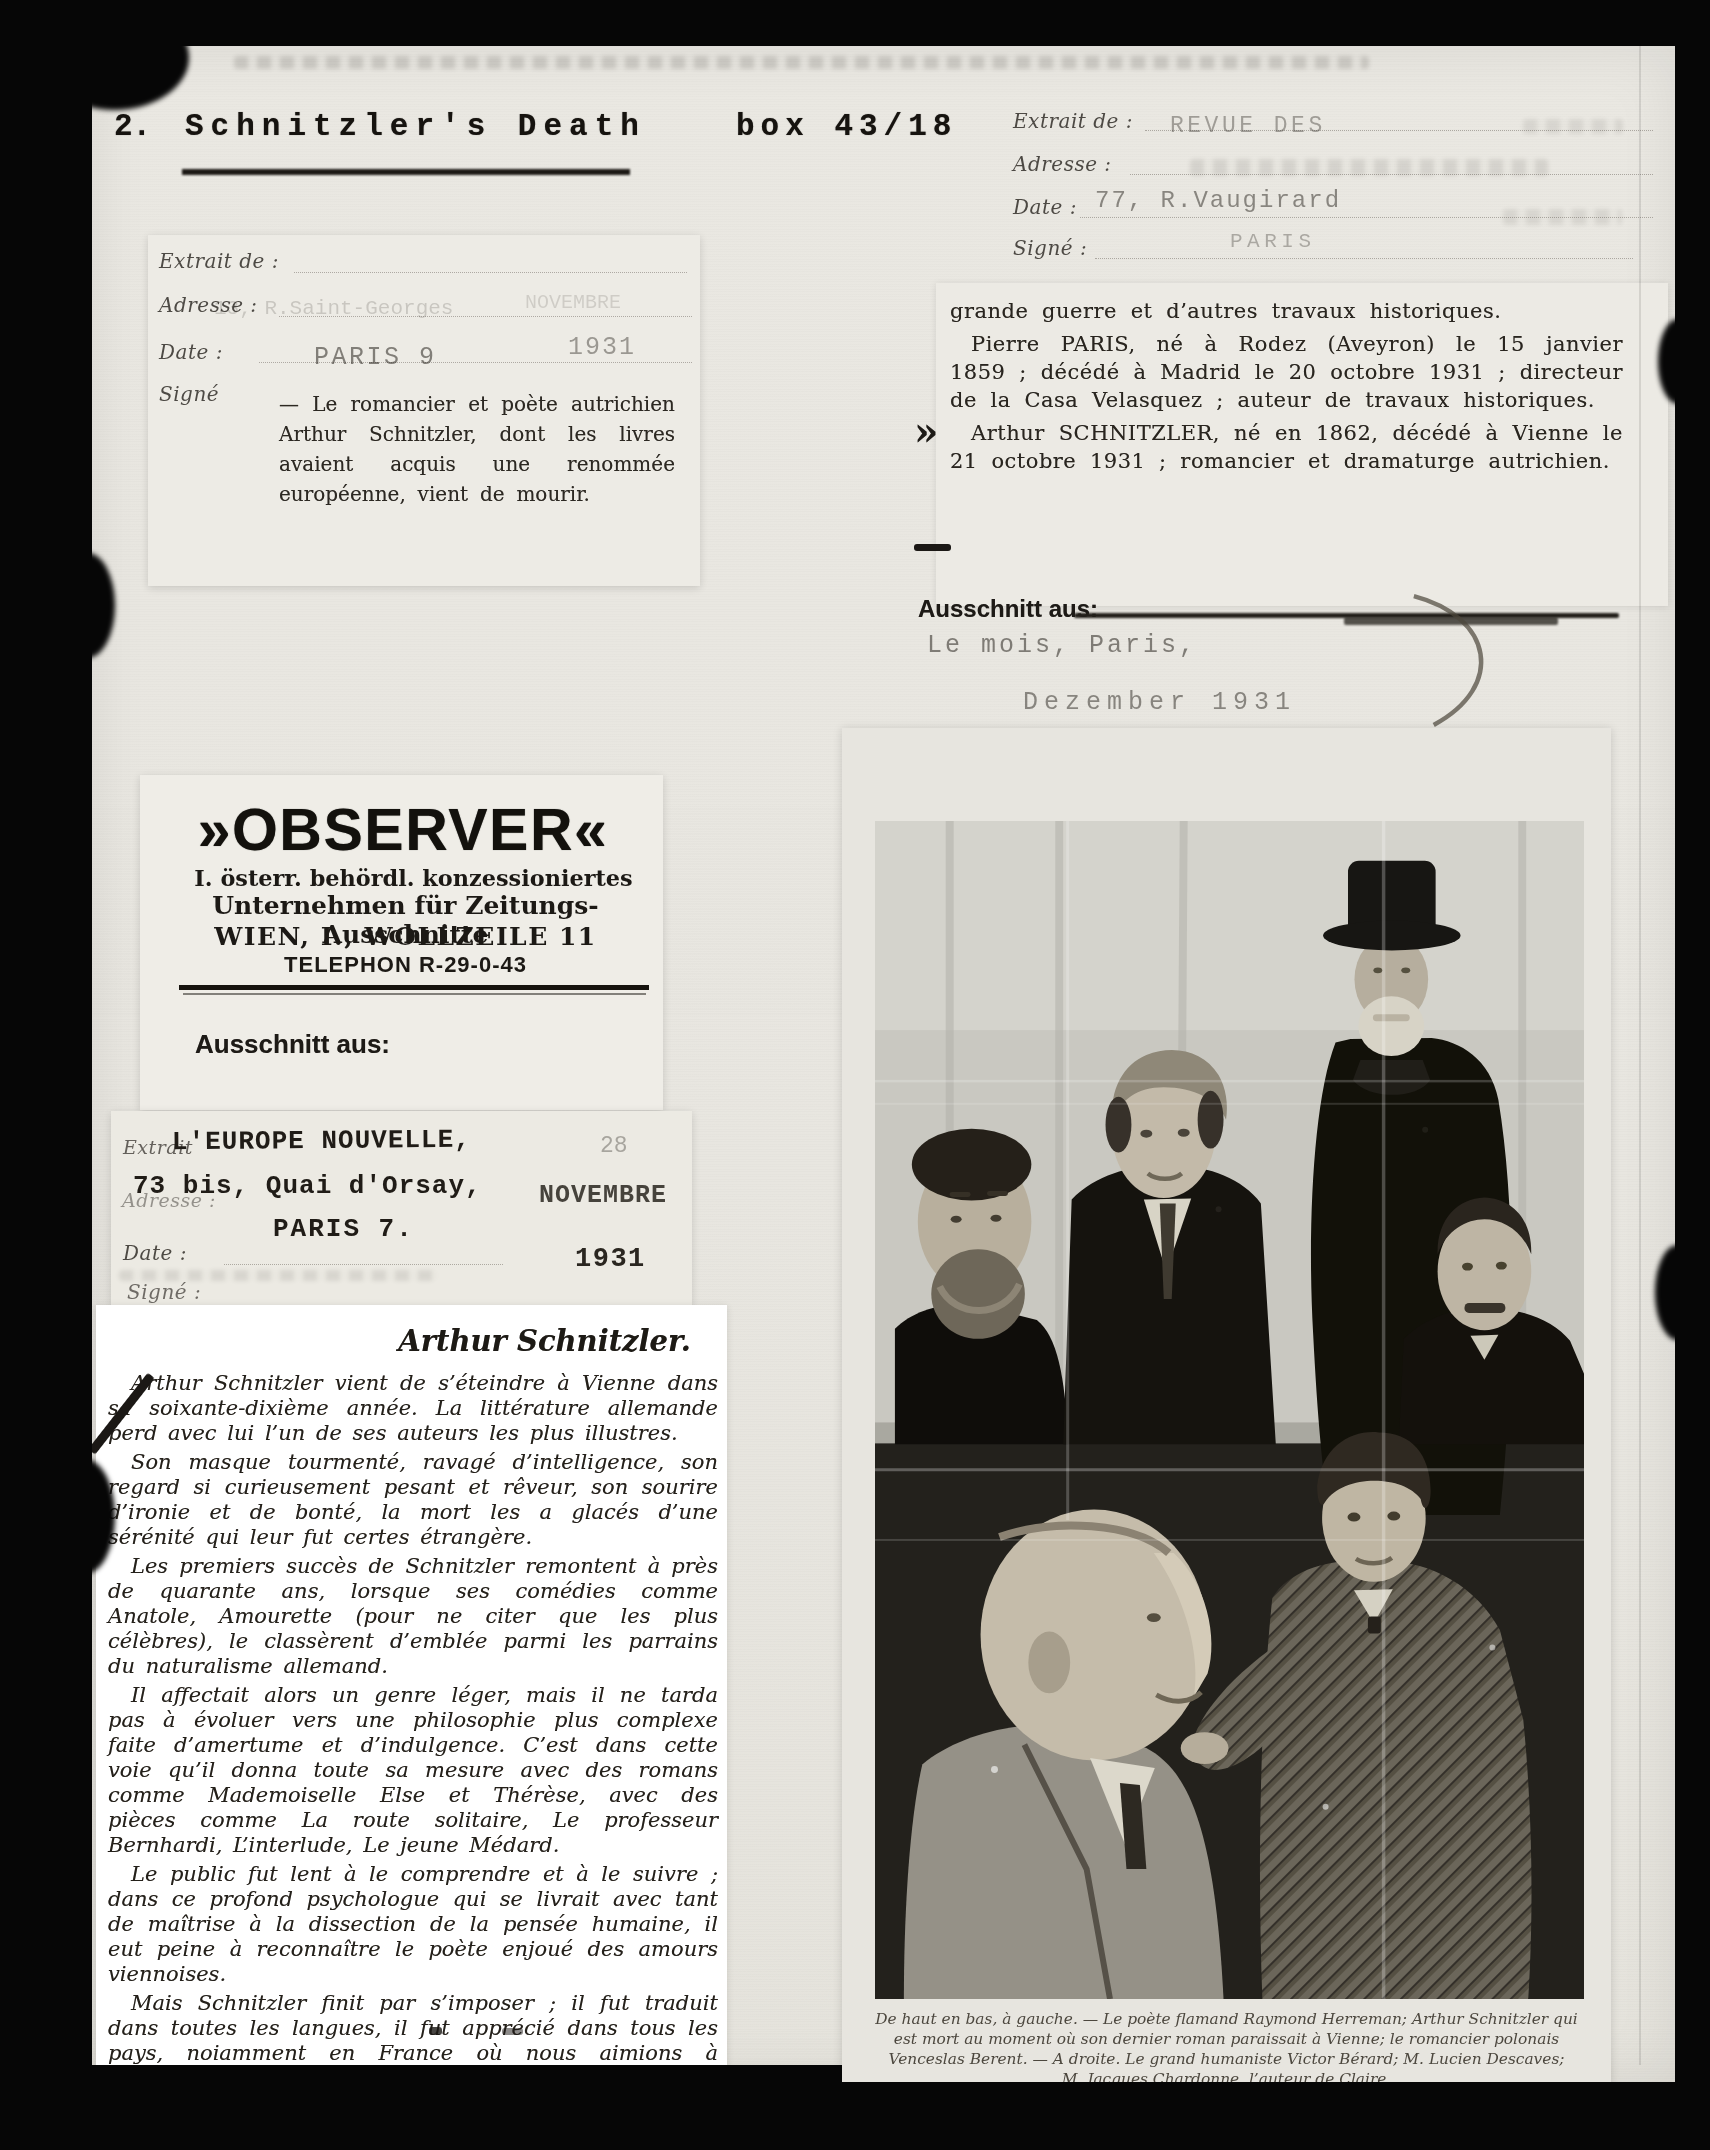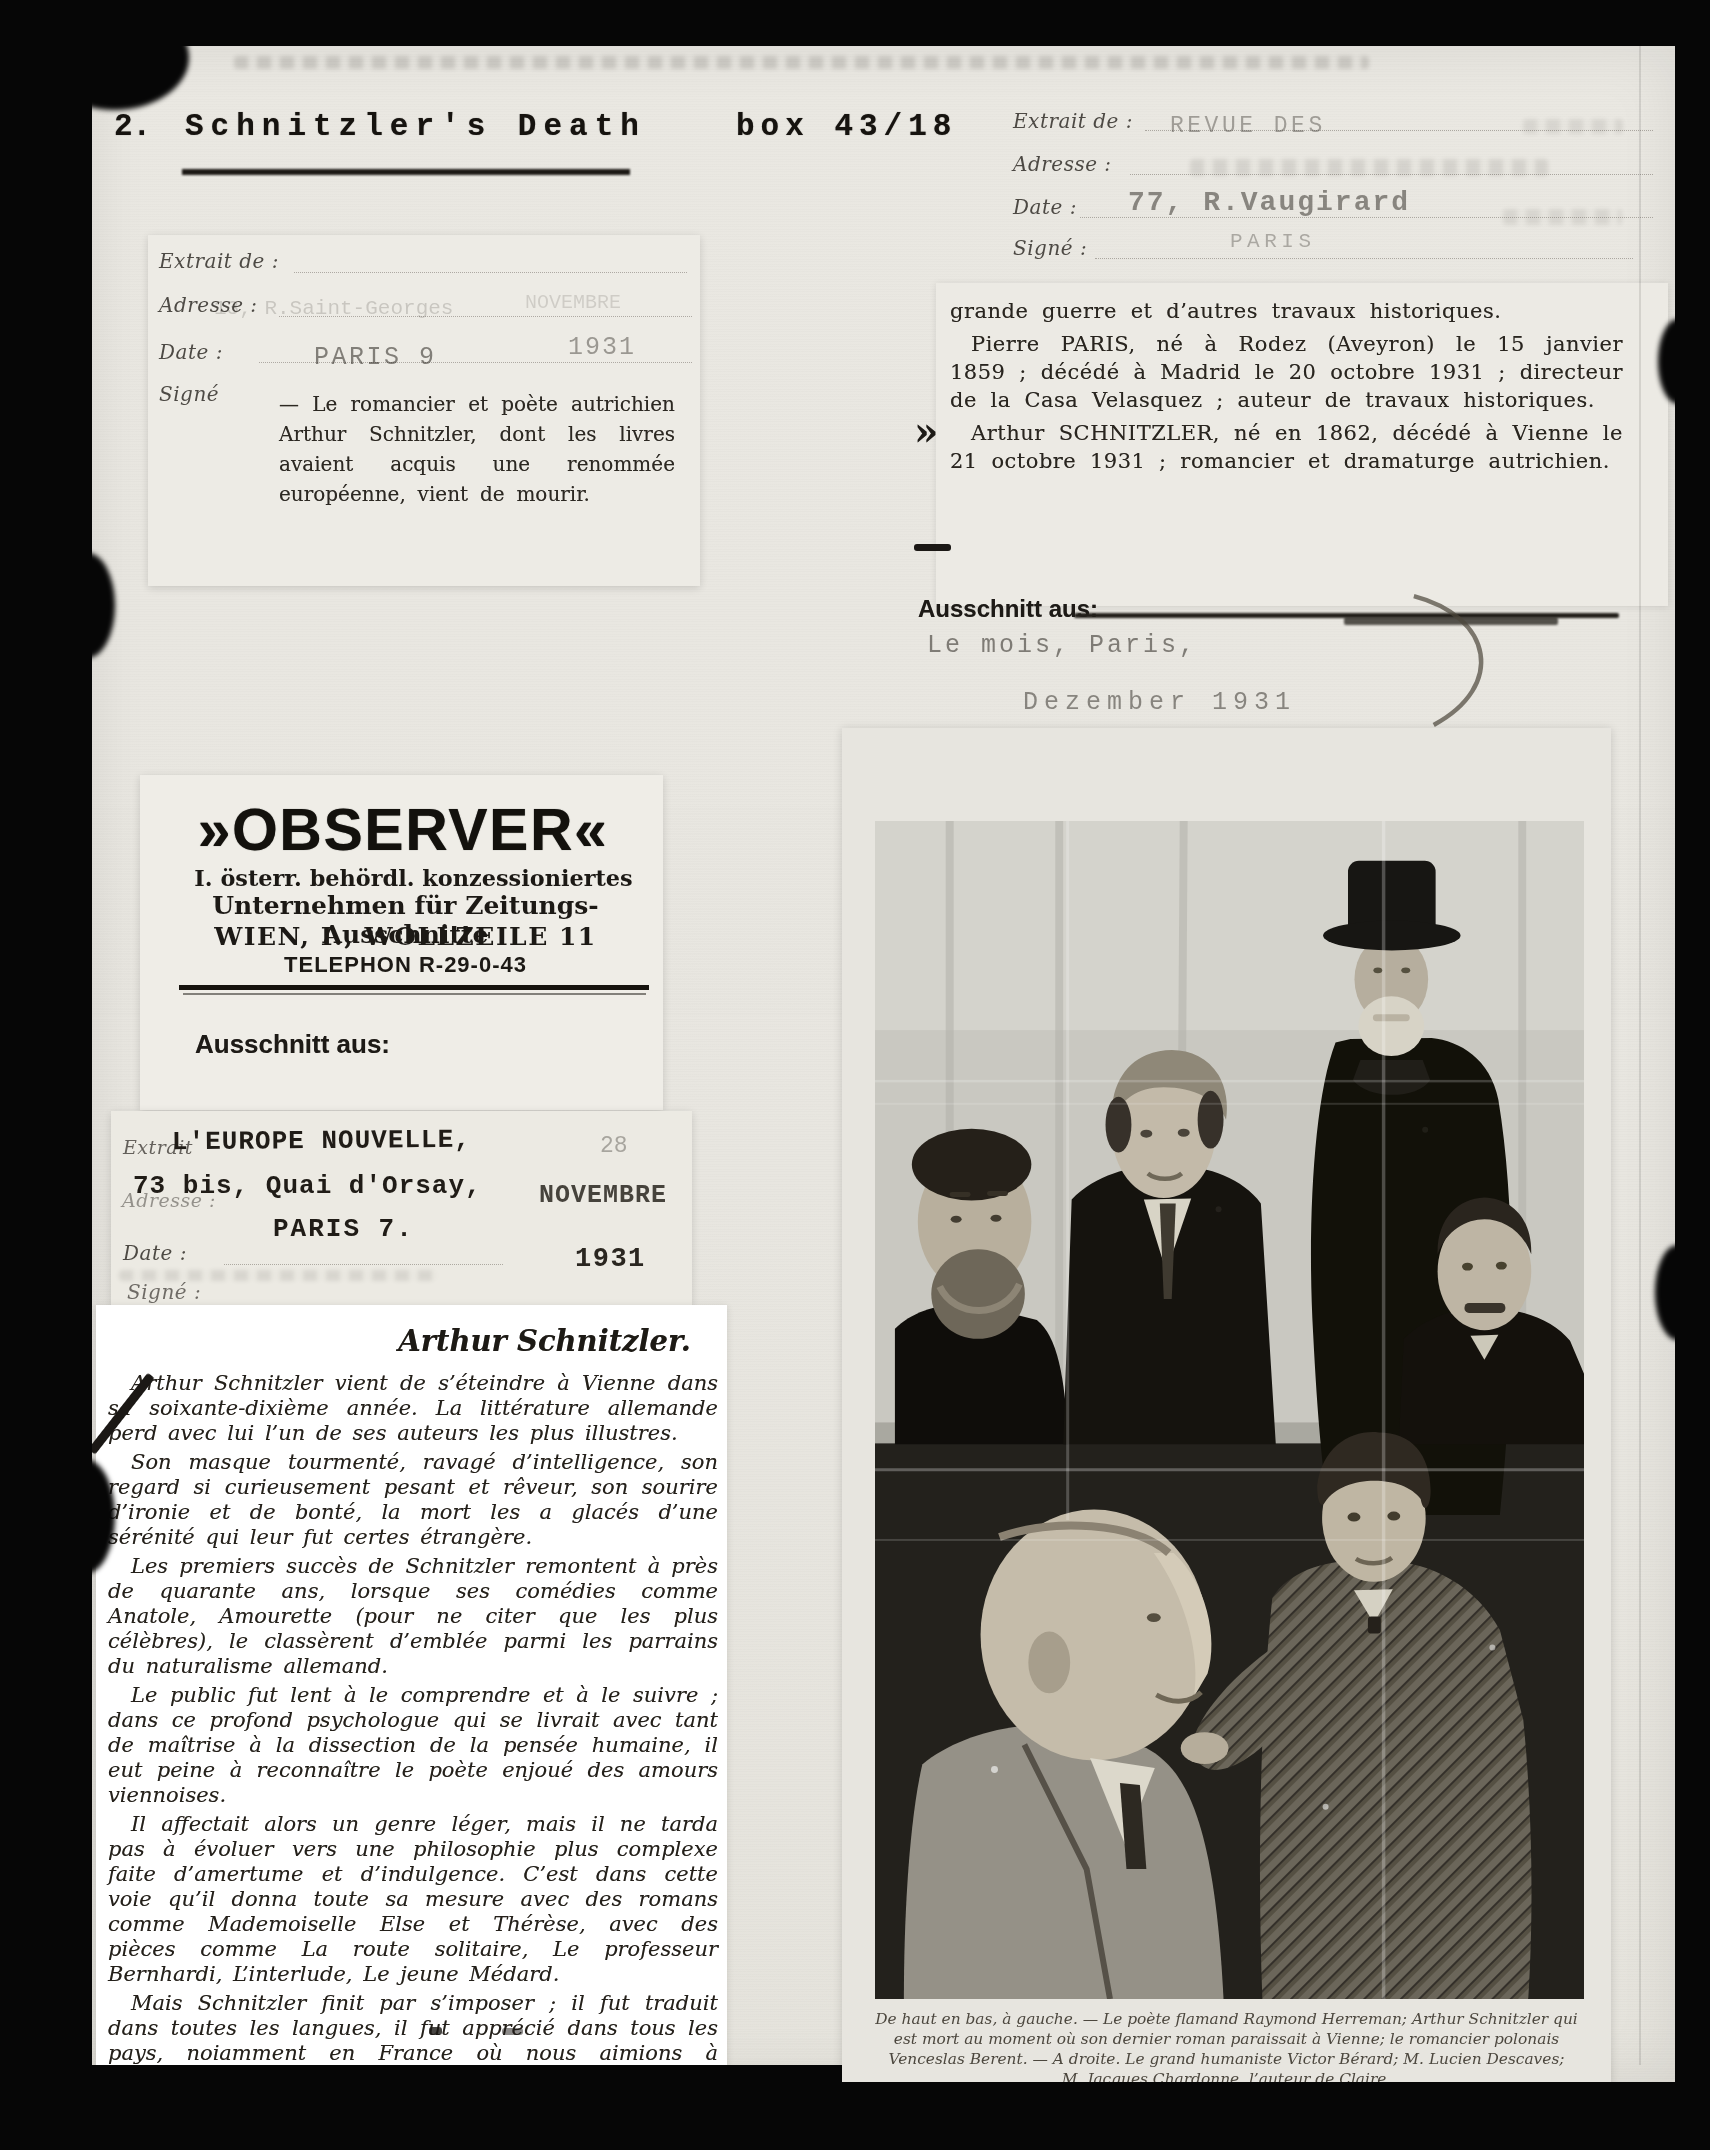--- a/index.html
+++ b/index.html
@@ -72,21 +72,21 @@
     <div class="abs lbl" style="left:1013px;top:109px;font-size:20px;">Extrait de :</div>
     <div class="dotline" style="left:1145px;top:130px;width:508px;"></div>
     <div class="abs lbl" style="left:1013px;top:152px;font-size:20px;">Adresse :</div>
     <div class="dotline" style="left:1130px;top:174px;width:523px;"></div>
     <div class="abs lbl" style="left:1013px;top:195px;font-size:20px;">Date :</div>
     <div class="dotline" style="left:1080px;top:217px;width:573px;"></div>
     <div class="abs lbl" style="left:1013px;top:236px;font-size:20px;">Signé :</div>
     <div class="dotline" style="left:1095px;top:258px;width:538px;"></div>
     <div class="abs typed" style="left:1170px;top:113px;font-size:23px;letter-spacing:3.5px;opacity:.38;filter:blur(0.5px);">REVUE DES</div>
     <div class="smudge" style="left:1190px;top:159px;width:358px;height:17px;opacity:.35;"></div>
-    <div class="abs typed" style="left:1128px;top:187px;font-size:28px;letter-spacing:2px;opacity:.5;filter:blur(0.4px);font-weight:bold;">77, R.Vaugirard</div>
+    <div class="abs typed" style="left:1095px;top:187px;font-size:24px;letter-spacing:2px;opacity:.5;filter:blur(0.4px);">77, R.Vaugirard</div>
     <div class="abs typed" style="left:1230px;top:230px;font-size:21px;letter-spacing:4.5px;opacity:.32;filter:blur(0.5px);">PARIS</div>
     <div class="smudge" style="left:1523px;top:119px;width:100px;height:15px;opacity:.3;"></div>
     <div class="smudge" style="left:1503px;top:209px;width:119px;height:16px;opacity:.3;"></div>
   </div>
 
   <div class="paper" style="left:148px;top:235px;width:552px;height:351px;"></div>
   <div>
     <div class="abs lbl" style="left:159px;top:249px;font-size:20px;">Extrait de :</div>
     <div class="dotline" style="left:294px;top:272px;width:393px;"></div>
     <div class="abs lbl" style="left:159px;top:293px;font-size:20px;">Adresse :</div>
@@ -150,22 +150,22 @@
     <div class="smudge" style="left:119px;top:1270px;width:319px;height:11px;opacity:.35;"></div>
     <div class="abs lbl" style="left:127px;top:1280px;font-size:20px;opacity:.65;">Signé :</div>
   </div>
 
   <div id="article">
     <div id="article-title">Arthur Schnitzler.</div>
     <div id="article-body">
       <p>Arthur Schnitzler vient de s’éteindre à Vienne dans sa soixante-dixième année. La littérature allemande perd avec lui l’un de ses auteurs les plus illustres.</p>
       <p>Son masque tourmenté, ravagé d’intelligence, son regard si curieusement pesant et rêveur, son sourire d’ironie et de bonté, la mort les a glacés d’une sérénité qui leur fut certes étrangère.</p>
       <p>Les premiers succès de Schnitzler remontent à près de quarante ans, lorsque ses comédies comme Anatole, Amourette (pour ne citer que les plus célèbres), le classèrent d’emblée parmi les parrains du naturalisme allemand.</p>
+      <p>Il affectait alors un genre léger, mais il ne tarda pas à évoluer vers une philosophie plus complexe faite d’amertume et d’indulgence. C’est dans cette voie qu’il donna toute sa mesure avec des romans comme Mademoiselle Else et Thérèse, avec des pièces comme La route solitaire, Le professeur Bernhardi, L’interlude, Le jeune Médard.</p>
       <p>Le public fut lent à le comprendre et à le suivre ; dans ce profond psychologue qui se livrait avec tant de maîtrise à la dissection de la pensée humaine, il eut peine à reconnaître le poète enjoué des amours viennoises.</p>
-      <p>Il affectait alors un genre léger, mais il ne tarda pas à évoluer vers une philosophie plus complexe faite d’amertume et d’indulgence. C’est dans cette voie qu’il donna toute sa mesure avec des romans comme Mademoiselle Else et Thérèse, avec des pièces comme La route solitaire, Le professeur Bernhardi, L’interlude, Le jeune Médard.</p>
       <p>Mais Schnitzler finit par s’imposer ; il fut traduit dans toutes les langues, il fut apprécié dans tous les pays, noiamment en France où nous aimions à retrouver dans ses œuvres d’un caractère pourtant original l’empreinte indélébile de notre culture.</p>
     </div>
   </div>
   <div class="mark" style="left:117px;top:1365px;width:8.5px;height:97px;transform:rotate(38deg);"></div>
   <div class="mark" style="left:429px;top:2027px;width:13px;height:8px;opacity:.8;"></div>
   <div class="mark" style="left:502px;top:2028px;width:21px;height:6.5px;opacity:.5;"></div>
 
   <div id="photo-sheet">
     <svg id="photo-svg" width="709" height="1178" viewBox="0 0 1424 2366">
       <defs>

